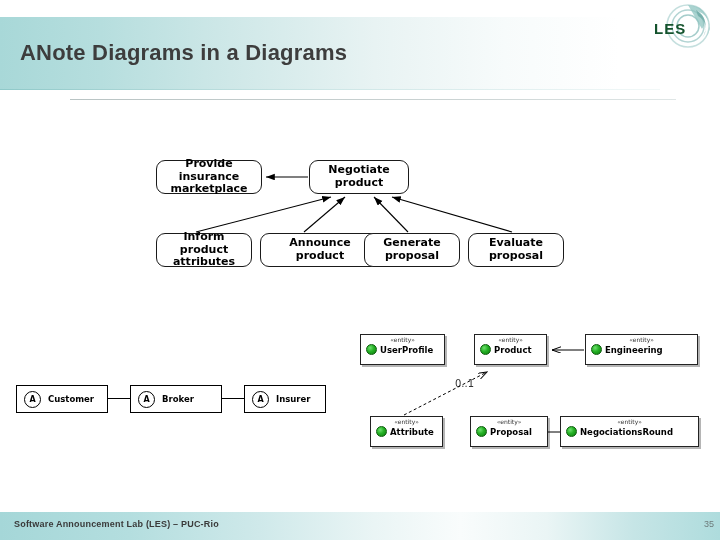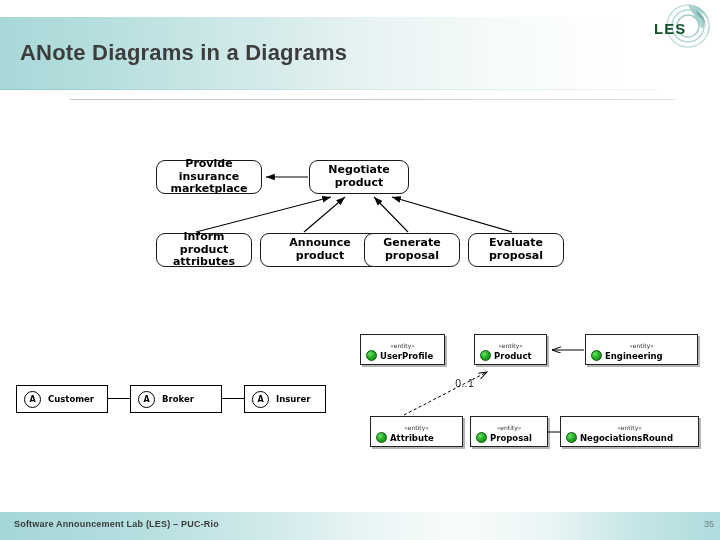--- a/index.html
+++ b/index.html
@@ -73,21 +73,21 @@
     margin-left:7px;margin-right:7px;flex:0 0 auto;
     display:flex;align-items:center;justify-content:center;
     font-size:8px;font-weight:bold;
   }
   .actor-line{position:absolute;height:1.4px;background:#000;}
 
   .ent-box{
     position:absolute;box-sizing:border-box;
     border:1.2px solid #222;background:#fff;
     box-shadow:2px 2px 0 rgba(120,120,120,.55);
-    padding-top:8px;
+    padding-top:2px;
   }
   .ent-stereo{
     font-size:6px;color:#333;text-align:center;
     font-family:"DejaVu Sans",sans-serif;line-height:1;
     margin-bottom:1px;
   }
   .ent-row{display:flex;align-items:center;padding-left:5px;}
   .ent-icon{
     width:9px;height:9px;border-radius:50%;
     background:radial-gradient(circle at 35% 32%,#6ee06e 0%,#24b024 45%,#0d7a0d 100%);
@@ -202,21 +202,21 @@
   </div>
 
   <div class="ent-box" style="left:585px;top:334px;width:113px;height:31px;">
     <div class="ent-stereo">«entity»</div>
     <div class="ent-row">
       <span class="ent-icon"></span>
       <span class="ent-name">Engineering</span>
     </div>
   </div>
 
-  <div class="ent-box" style="left:370px;top:416px;width:93px;height:31px;">
+  <div class="ent-box" style="left:370px;top:416px;width:73px;height:31px;">
     <div class="ent-stereo">«entity»</div>
     <div class="ent-row">
       <span class="ent-icon"></span>
       <span class="ent-name">Attribute</span>
     </div>
   </div>
 
   <div class="ent-box" style="left:470px;top:416px;width:78px;height:31px;">
     <div class="ent-stereo">«entity»</div>
     <div class="ent-row">

